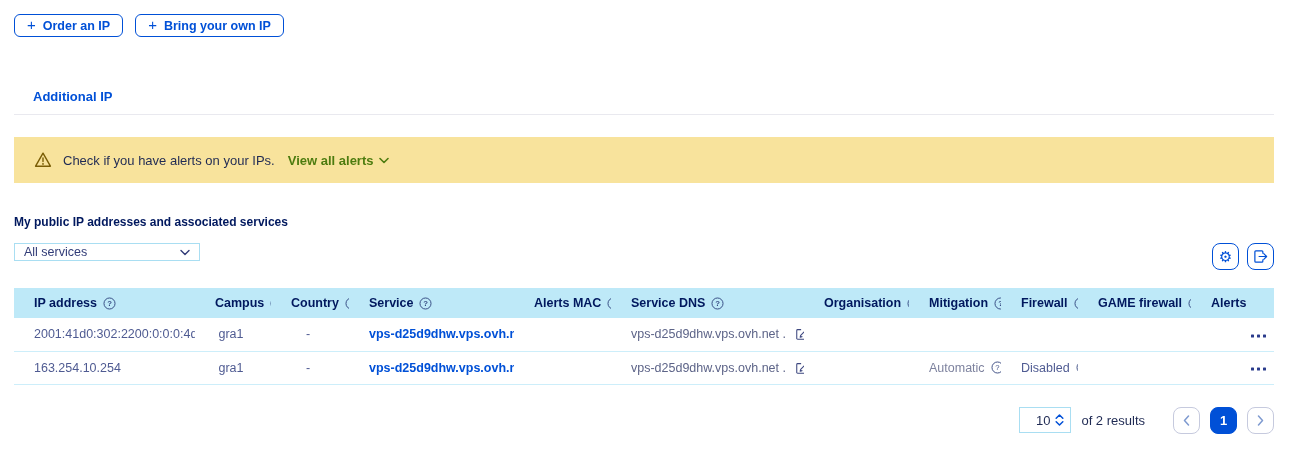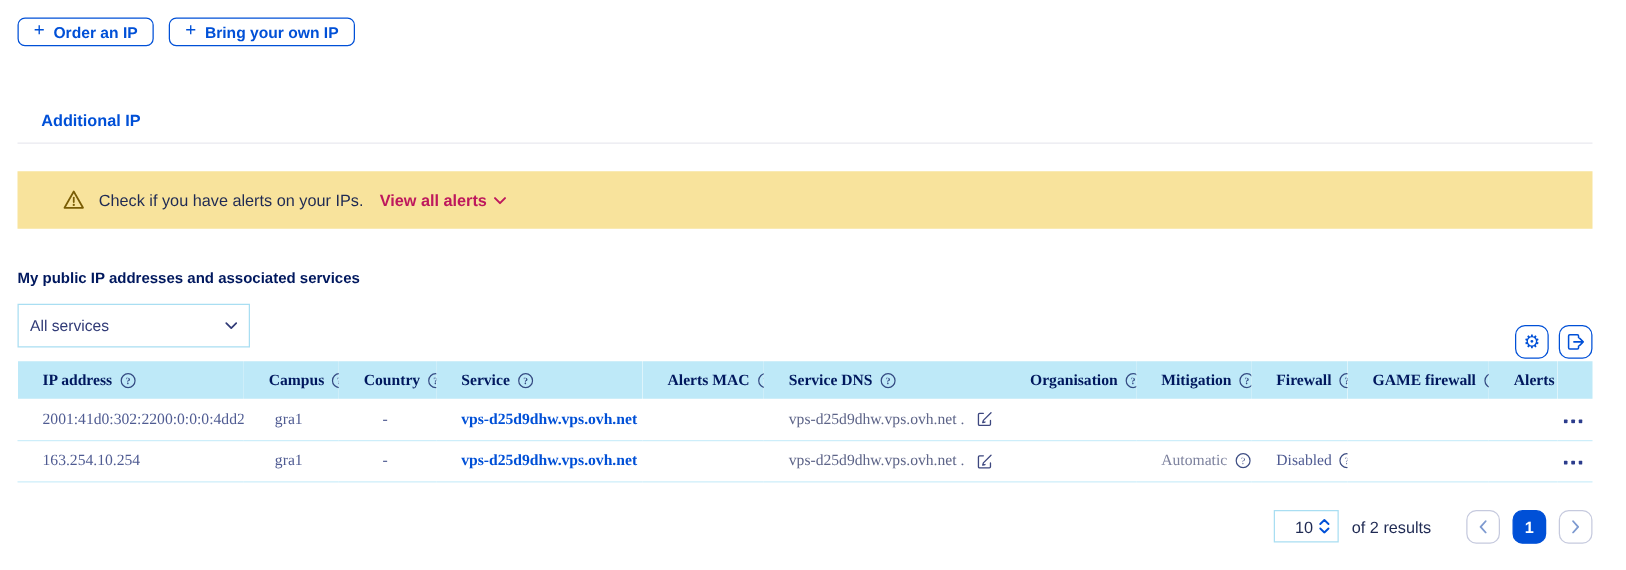--- a/index.html
+++ b/index.html
@@ -18,50 +18,50 @@
 
   
   .tabs { display:flex; gap:20px; margin-top:46px; padding-left:0;
     border-bottom:1px solid #e9e9ef; }
   .tab { padding:6px 19px 9px 19px; font-size:13px; font-weight:700; color:#0050d7;
     cursor:pointer; border-bottom:2px solid transparent; margin-bottom:-1px; }
   .tab.active { border-bottom-color:#0050d7; }
 
   
   .banner { margin-top:22px; width:1260px; height:46px; background:#f8e39c;
-    display:flex; align-items:center; padding:0 36px; gap:11px;text-align:center; }
+    display:flex; align-items:center; padding:0 20px; gap:11px;text-align:center; }
   .warn-icon { display:inline-flex; color:#7a5d05; }
   .banner-text { font-size:13px; color:#1f2a53; }
-  .banner-link { display:inline-flex; align-items:center; gap:6px; color:#be185d;
+  .banner-link { display:inline-flex; align-items:center; gap:6px; color:#4d7c0f;
     font-size:13px; font-weight:700; text-decoration:none; cursor:pointer; margin-left:2px; }
 
   
   .section-heading { margin-top:32px; font-size:12px; font-weight:800; color:#00185e; }
 
   
   .controls { margin-top:14px; width:1260px; display:flex; justify-content:space-between;
     align-items:flex-end; }
-  .select-box { width:186px; height:35px; border:1px solid #a9def2; background:#fff;
+  .select-box { width:186px; height:18px; border:1px solid #a9def2; background:#fff;
     display:flex; align-items:center; justify-content:space-between; padding:0 9px;
     font-size:12.5px; color:#313b77; cursor:pointer; margin-bottom:9px; }
   .controls-right { display:flex; flex-direction:column; align-items:flex-end; gap:13px; }
   .icon-btn-row { display:flex; gap:8px; }
   .icon-btn { width:27px; height:27px; border:1px solid #0050d7; border-radius:8px;
     background:#fff; color:#0050d7; display:flex; align-items:center; justify-content:center;
     cursor:pointer; }
   .gear-glyph { font-size:15px; line-height:1; }
   .advanced-row { display:flex; align-items:center; gap:10px; }
   .advanced-label { font-size:13px; color:#00185e; }
   .toggle { width:40px; height:20px; border-radius:10px; background:#0050d7;
     position:relative; cursor:pointer; }
   .toggle .knob { position:absolute; right:2px; top:2px; width:16px; height:16px;
     border-radius:50%; background:#fff; display:flex; align-items:center; justify-content:center; }
 
   
-  .ip-table { margin-top:2px; width:1260px; border-collapse:collapse; table-layout:fixed;font-family:Liberation Serif, serif; }
+  .ip-table { margin-top:18px; width:1260px; border-collapse:collapse; table-layout:fixed; }
   .ip-table th, .ip-table td { text-align:left; padding:0 4px 0 20px; font-size:12.5px;
     white-space:nowrap; overflow:hidden; }
   .ip-table thead th { background:#bee9f8; height:30px; color:#00185e; font-weight:700; }
   .ip-table tbody td { height:33px; border-bottom:1px solid #cdeefa; color:#4f5b92; }
   .th-inner { display:inline-flex; align-items:center; gap:6px; }
   .help-icon { display:inline-flex; color:#1d2f6e; opacity:.85; cursor:pointer; flex:none; }
   td.c-campus, td.c-country { text-align:center; padding-left:0; }
   .service-link { color:#0050d7; font-weight:700; text-decoration:none; cursor:pointer; }
   .rdns-cell { display:inline-flex; align-items:center; gap:9px; color:#5d6488; }
   .edit-icon { display:inline-flex; color:#3d477f; cursor:pointer; }

